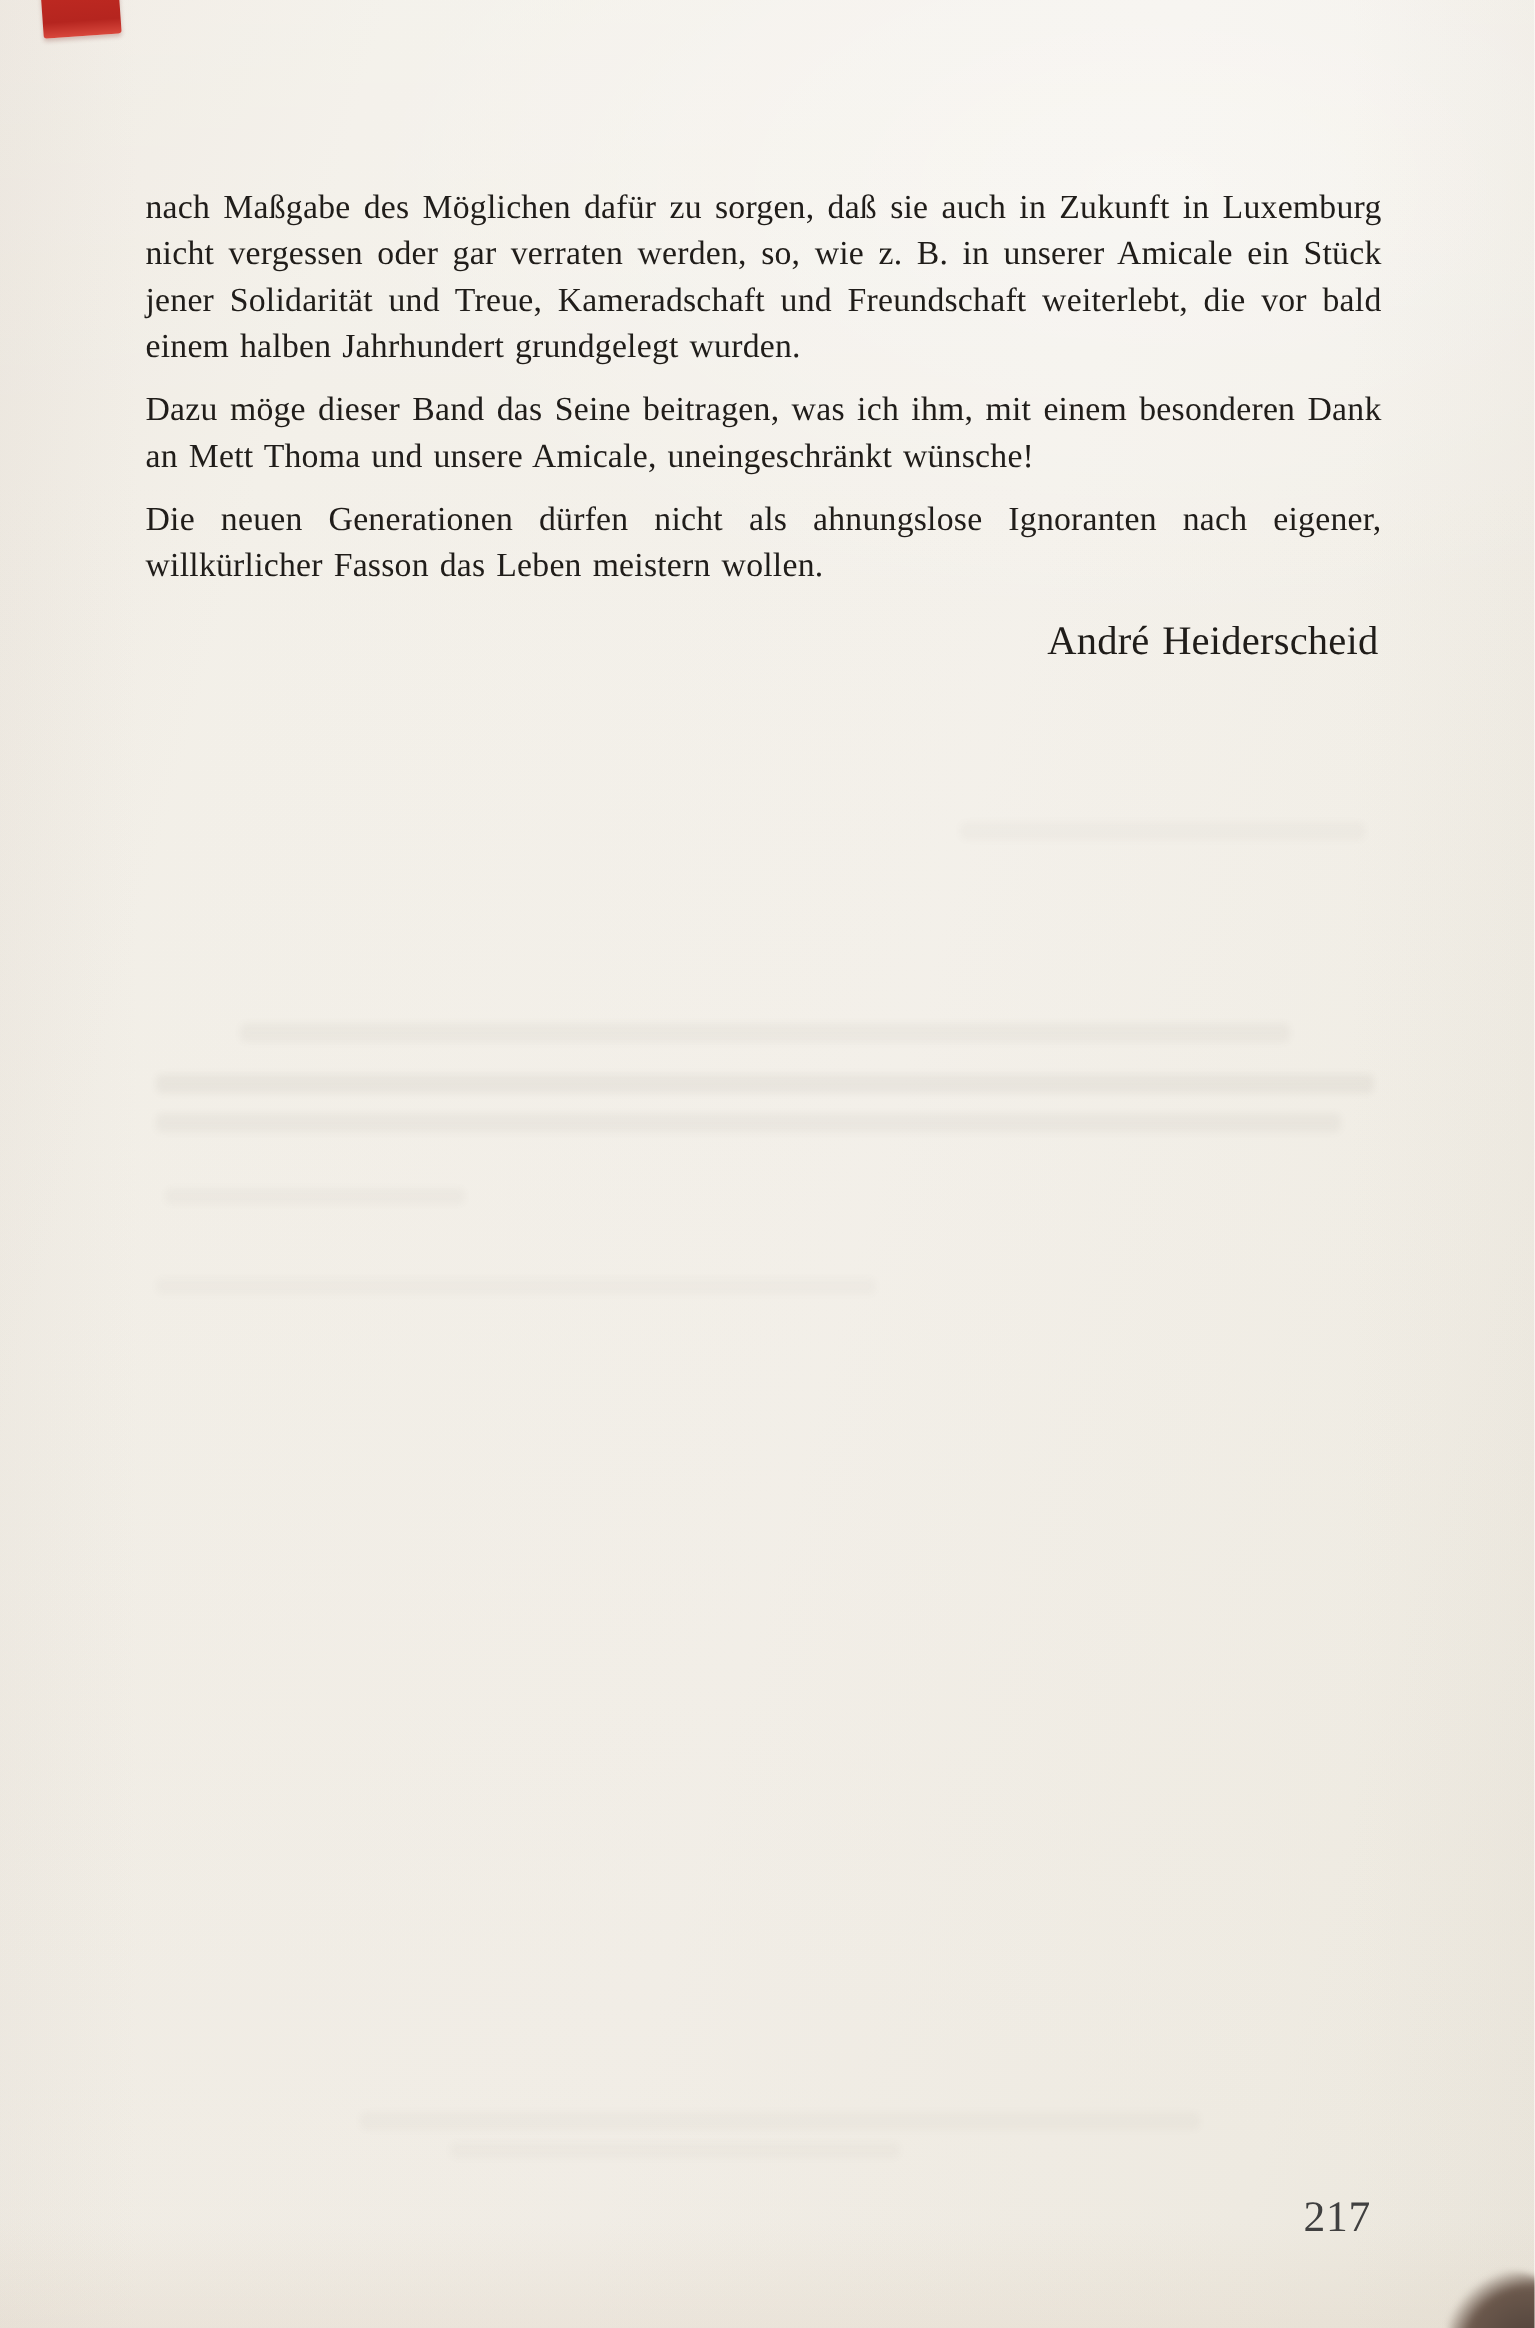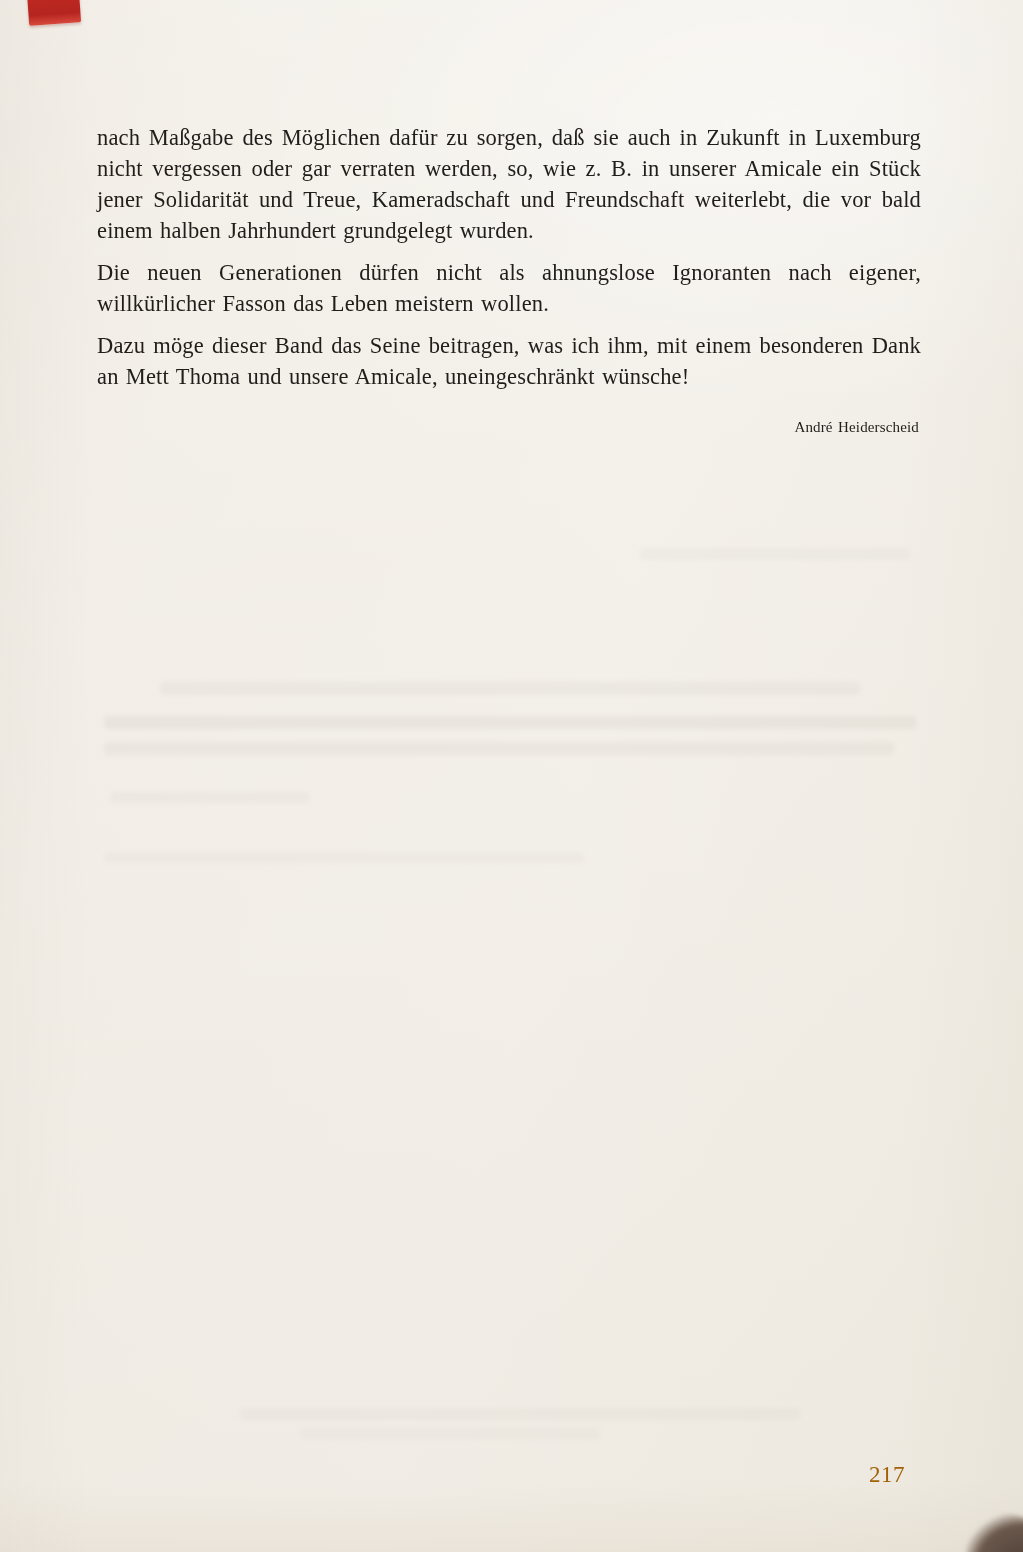--- a/index.html
+++ b/index.html
@@ -61,21 +61,21 @@
     font-family: Liberation Serif, serif;
   }
   .text-block p {
     margin: 0 0 11px 0;
     text-align: justify;
   }
   .signature {
     margin-top: 20px;
     text-align: right;
     padding-right: 2px;
-    font-size: 15px;
+    font-size: 27px;
     color: #201d1a;
   }
 
   
   .ghost {
     position: absolute;
     background: #6b6257;
     opacity: 0.055;
     filter: blur(2.5px);
     border-radius: 4px;
@@ -87,22 +87,22 @@
   .ghost.g4 { left: 110px; top: 792px; width: 200px; height: 11px; opacity: 0.04; }
   .ghost.g5 { left: 640px; top: 548px; width: 270px; height: 12px; opacity: 0.035; }
   .ghost.g6 { left: 104px; top: 852px; width: 480px; height: 11px; opacity: 0.03; }
   .ghost.g7 { left: 240px; top: 1408px; width: 560px; height: 12px; opacity: 0.035; }
   .ghost.g8 { left: 300px; top: 1428px; width: 300px; height: 11px; opacity: 0.03; }
 
   .page-number {
     position: absolute;
     left: 869px;
     top: 1462px;
-    font-size: 23px;
-    color: #a16207;
+    font-size: 29px;
+    color: #404040;
     letter-spacing: 0.5px;
   }
 
   
   .corner-shadow {
     position: absolute;
     right: -22px;
     bottom: -26px;
     width: 80px;
     height: 64px;
@@ -122,22 +122,22 @@
 </style>
 </head>
 <body>
 
 <div class="scan-shade"></div>
 
 <div class="red-mark"></div>
 
 <div class="text-block">
   <p>nach Maßgabe des Möglichen dafür zu sorgen, daß sie auch in Zukunft in Luxemburg nicht vergessen oder gar verraten werden, so, wie z. B. in unserer Amicale ein Stück jener Solidarität und Treue, Kameradschaft und Freundschaft weiterlebt, die vor bald einem halben Jahrhundert grundgelegt wurden.</p>
+  <p>Dazu möge dieser Band das Seine beitragen, was ich ihm, mit einem besonderen Dank an Mett Thoma und unsere Amicale, uneingeschränkt wünsche!</p>
   <p>Die neuen Generationen dürfen nicht als ahnungslose Ignoranten nach eigener, willkürlicher Fasson das Leben meistern wollen.</p>
-  <p>Dazu möge dieser Band das Seine beitragen, was ich ihm, mit einem besonderen Dank an Mett Thoma und unsere Amicale, uneingeschränkt wünsche!</p>
   <div class="signature">André Heiderscheid</div>
 </div>
 
 <div class="ghost g1"></div>
 <div class="ghost g2"></div>
 <div class="ghost g3"></div>
 <div class="ghost g4"></div>
 <div class="ghost g5"></div>
 <div class="ghost g6"></div>
 <div class="ghost g7"></div>

